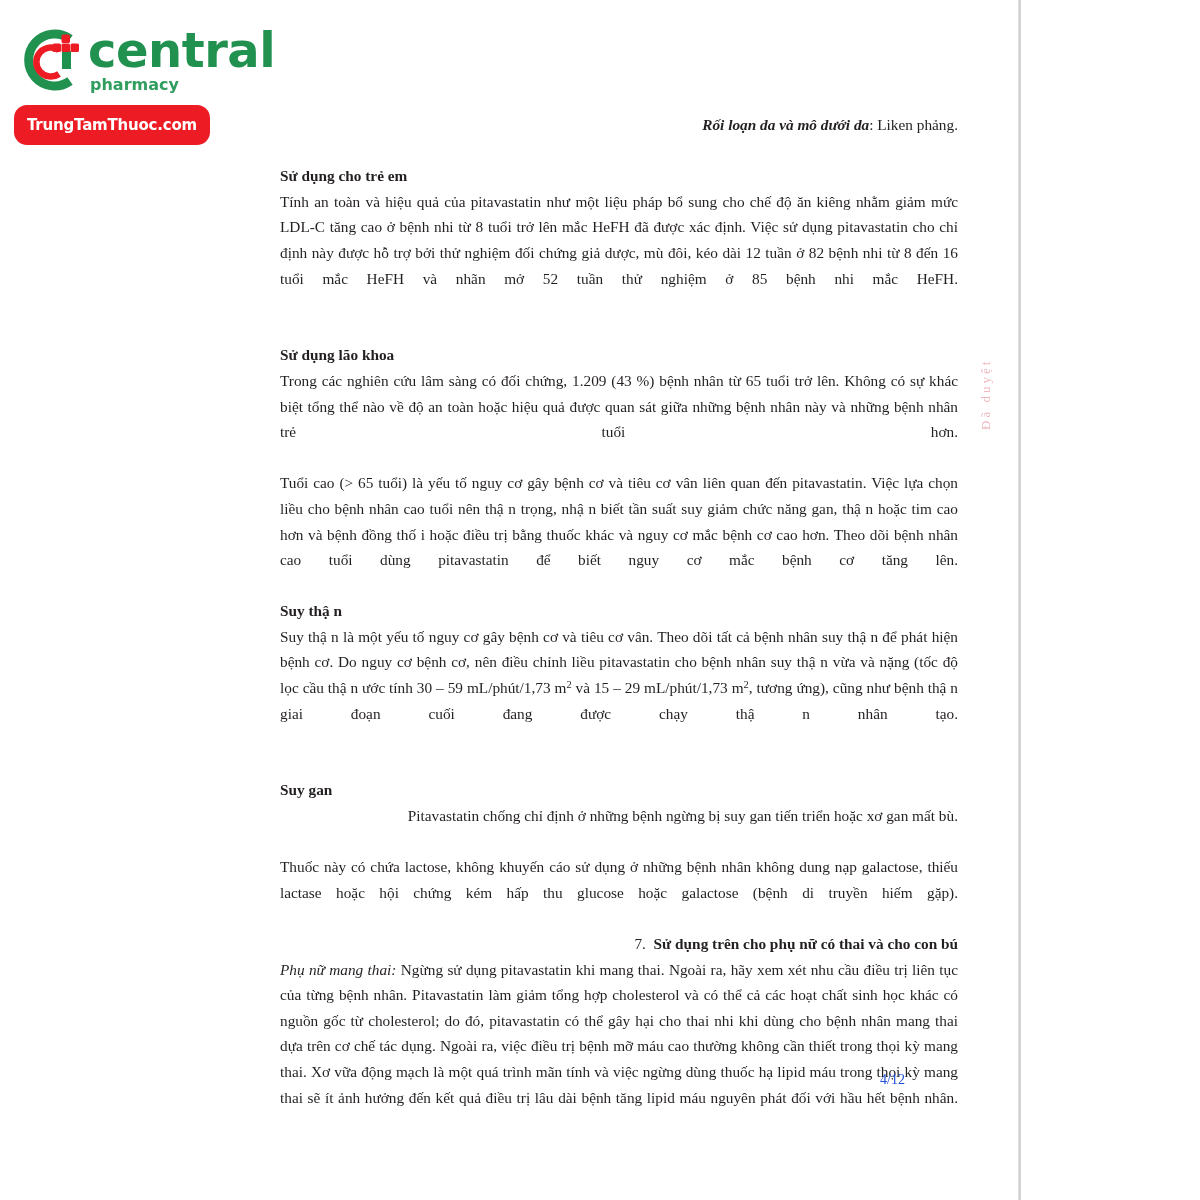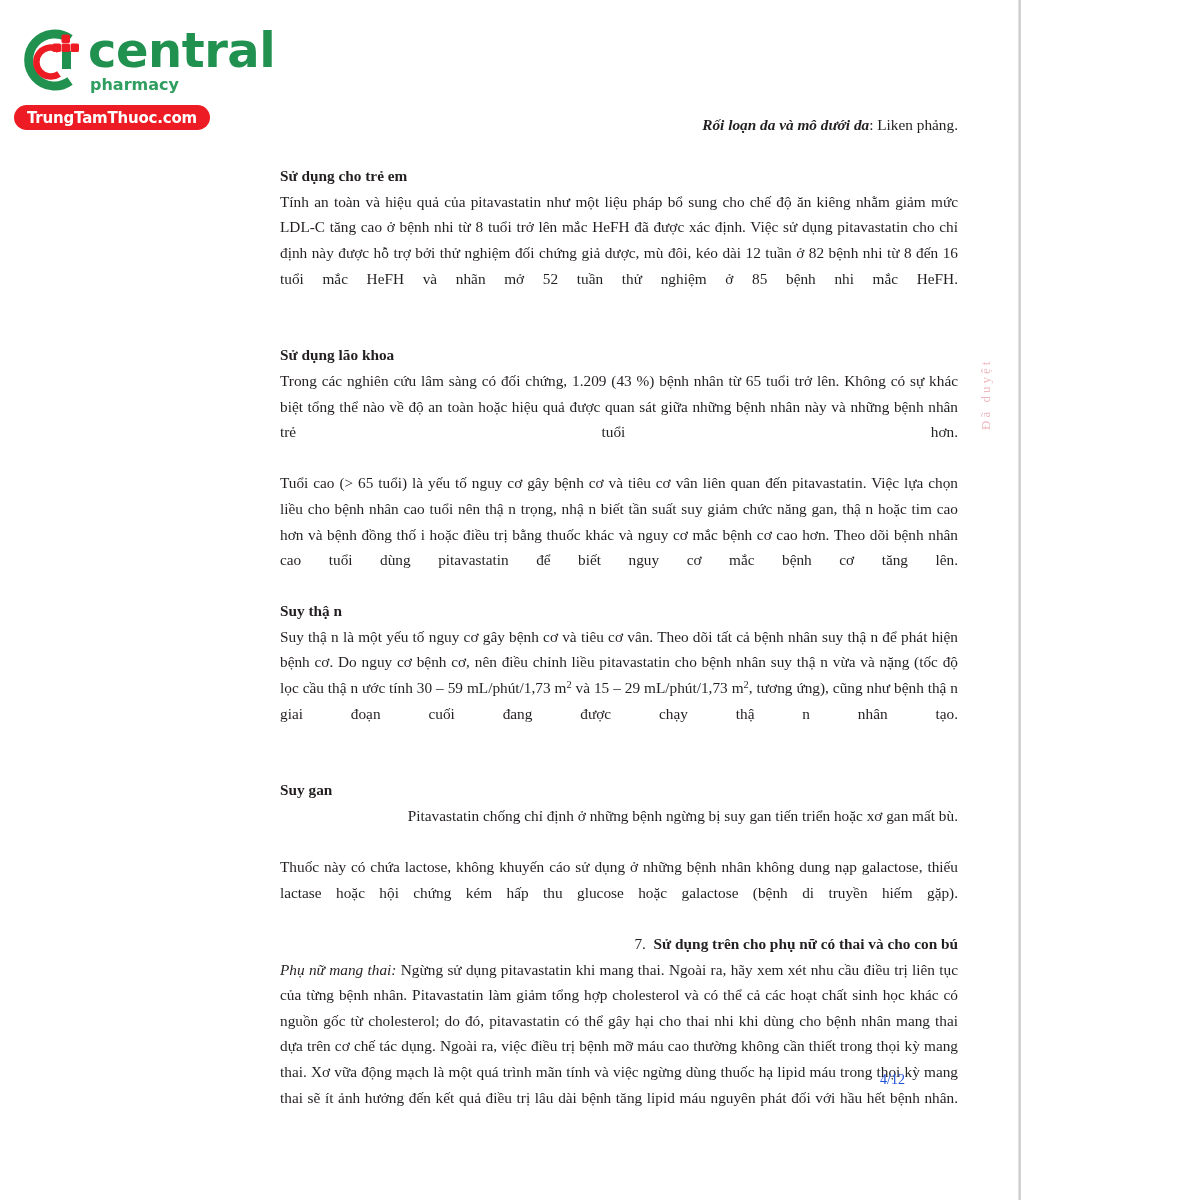--- a/index.html
+++ b/index.html
@@ -91,21 +91,21 @@
     font-size: 16px;
     font-weight: 700;
     color: #2f9e5f;
     letter-spacing: 0px;
     margin-top: 3px;
     margin-left: 2px;
   }
   .logo-badge {
     margin-top: 7px;
     width: 196px;
-    height: 25px;
+    height: 40px;
     background: #ed1c24;
     border-radius: 13px;
     display: flex;
     align-items: center;
     justify-content: center;
   }
   .logo-badge span {
     font-family: "DejaVu Sans", "Liberation Sans", sans-serif;
     font-size: 15px;
     font-weight: 700;

